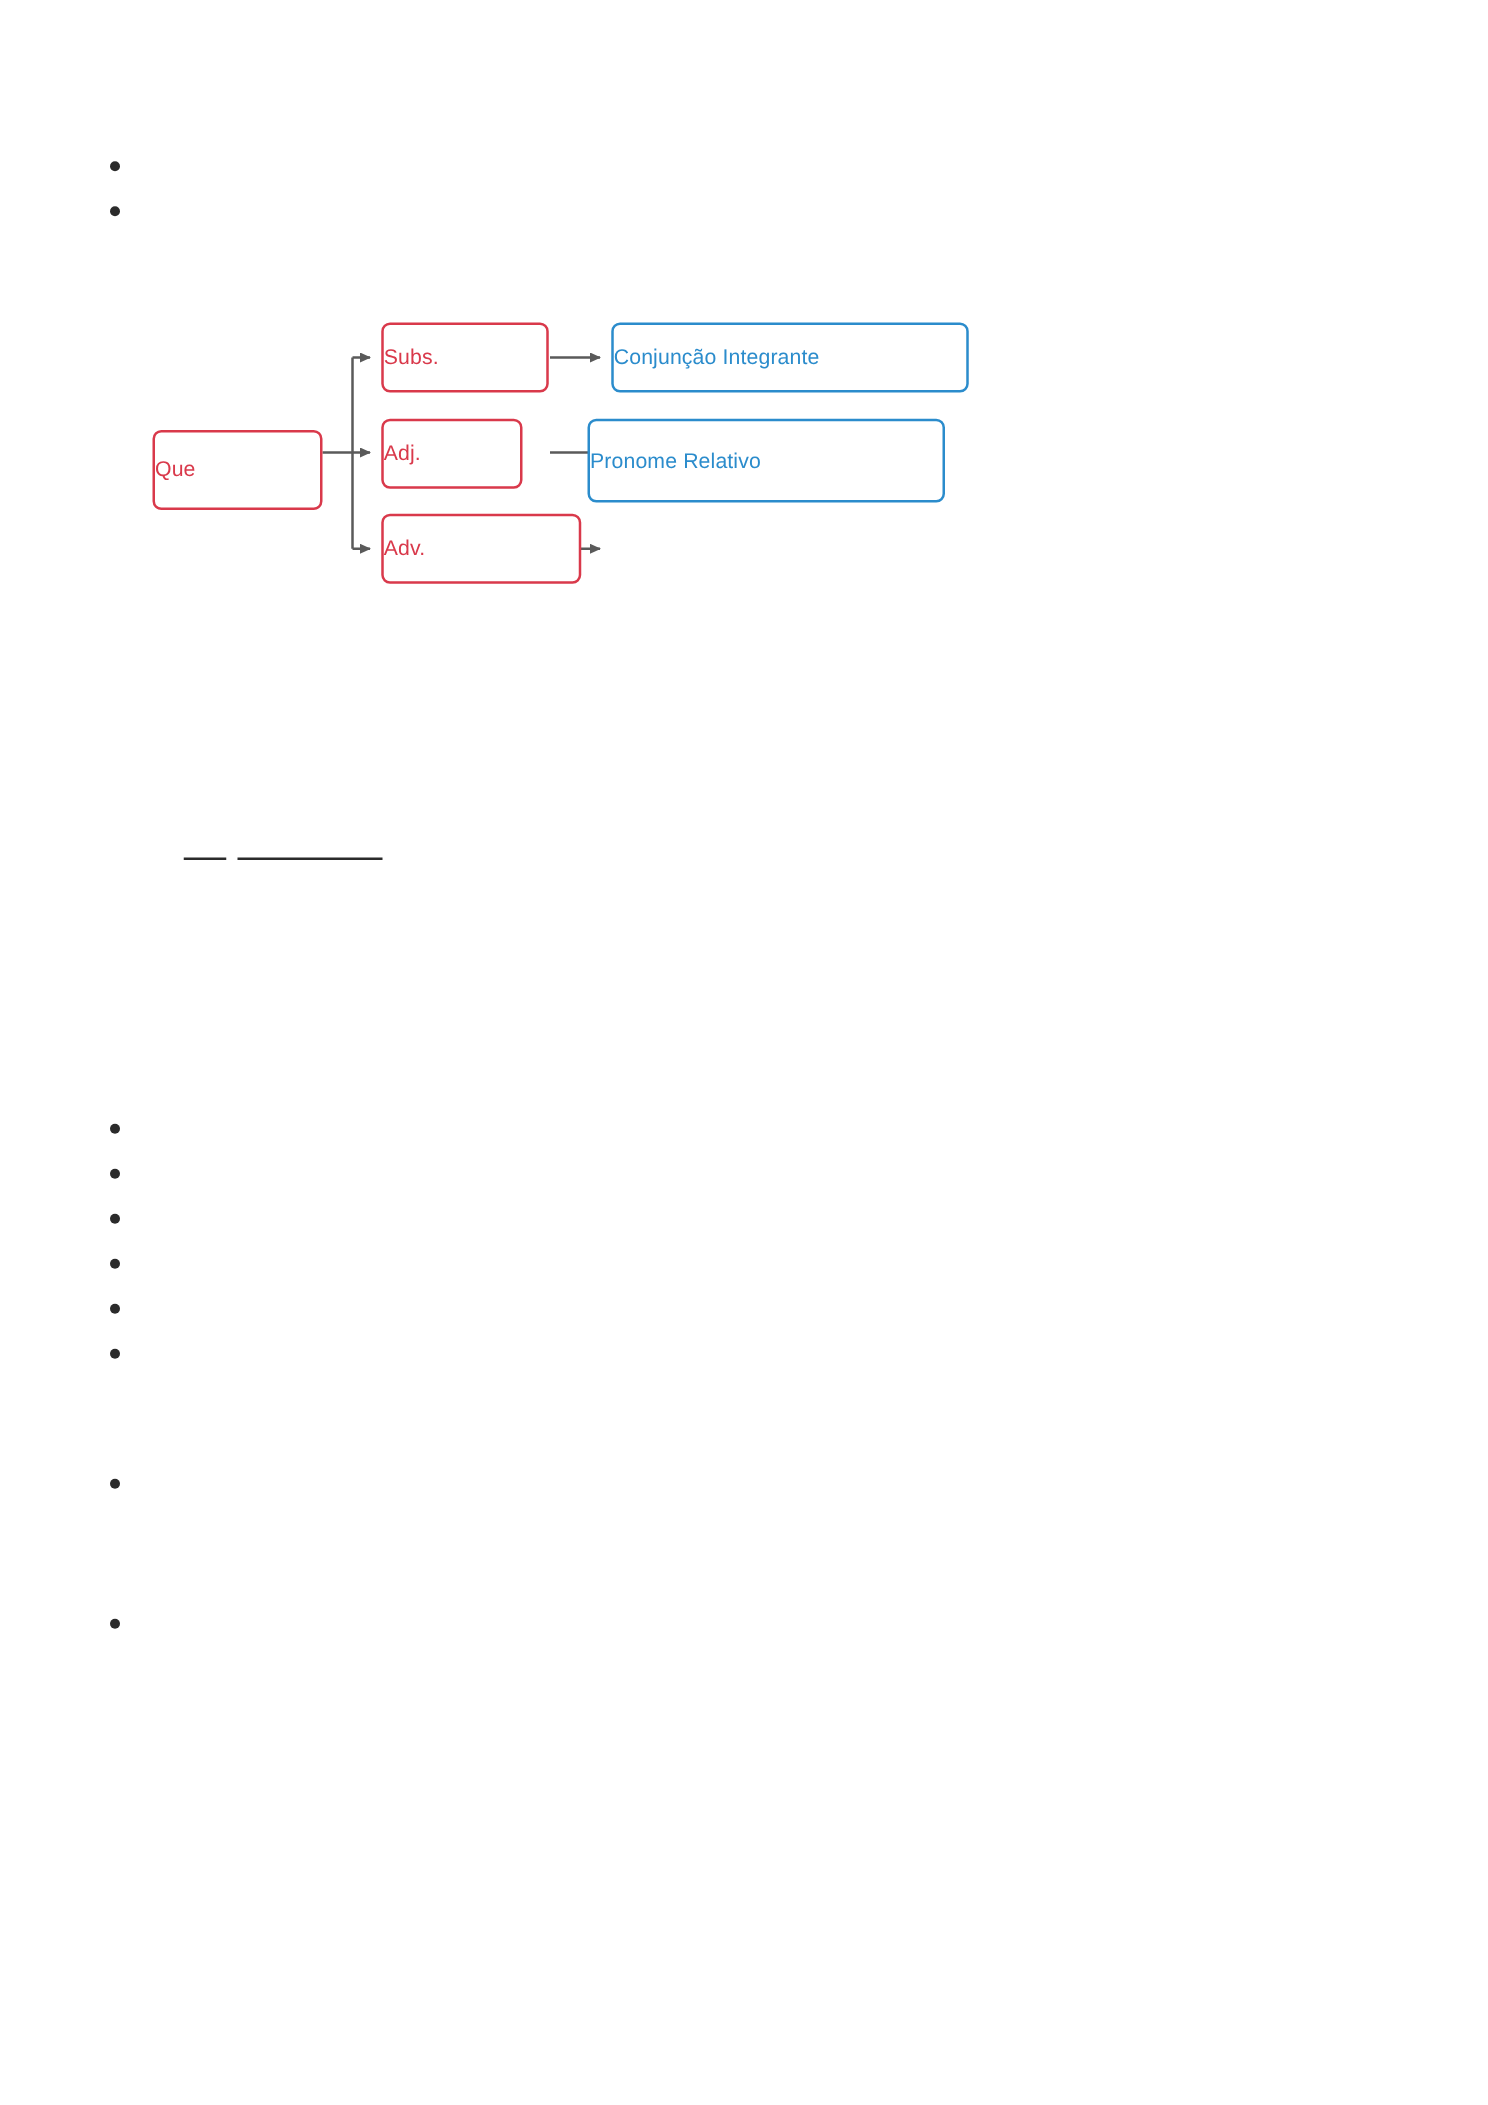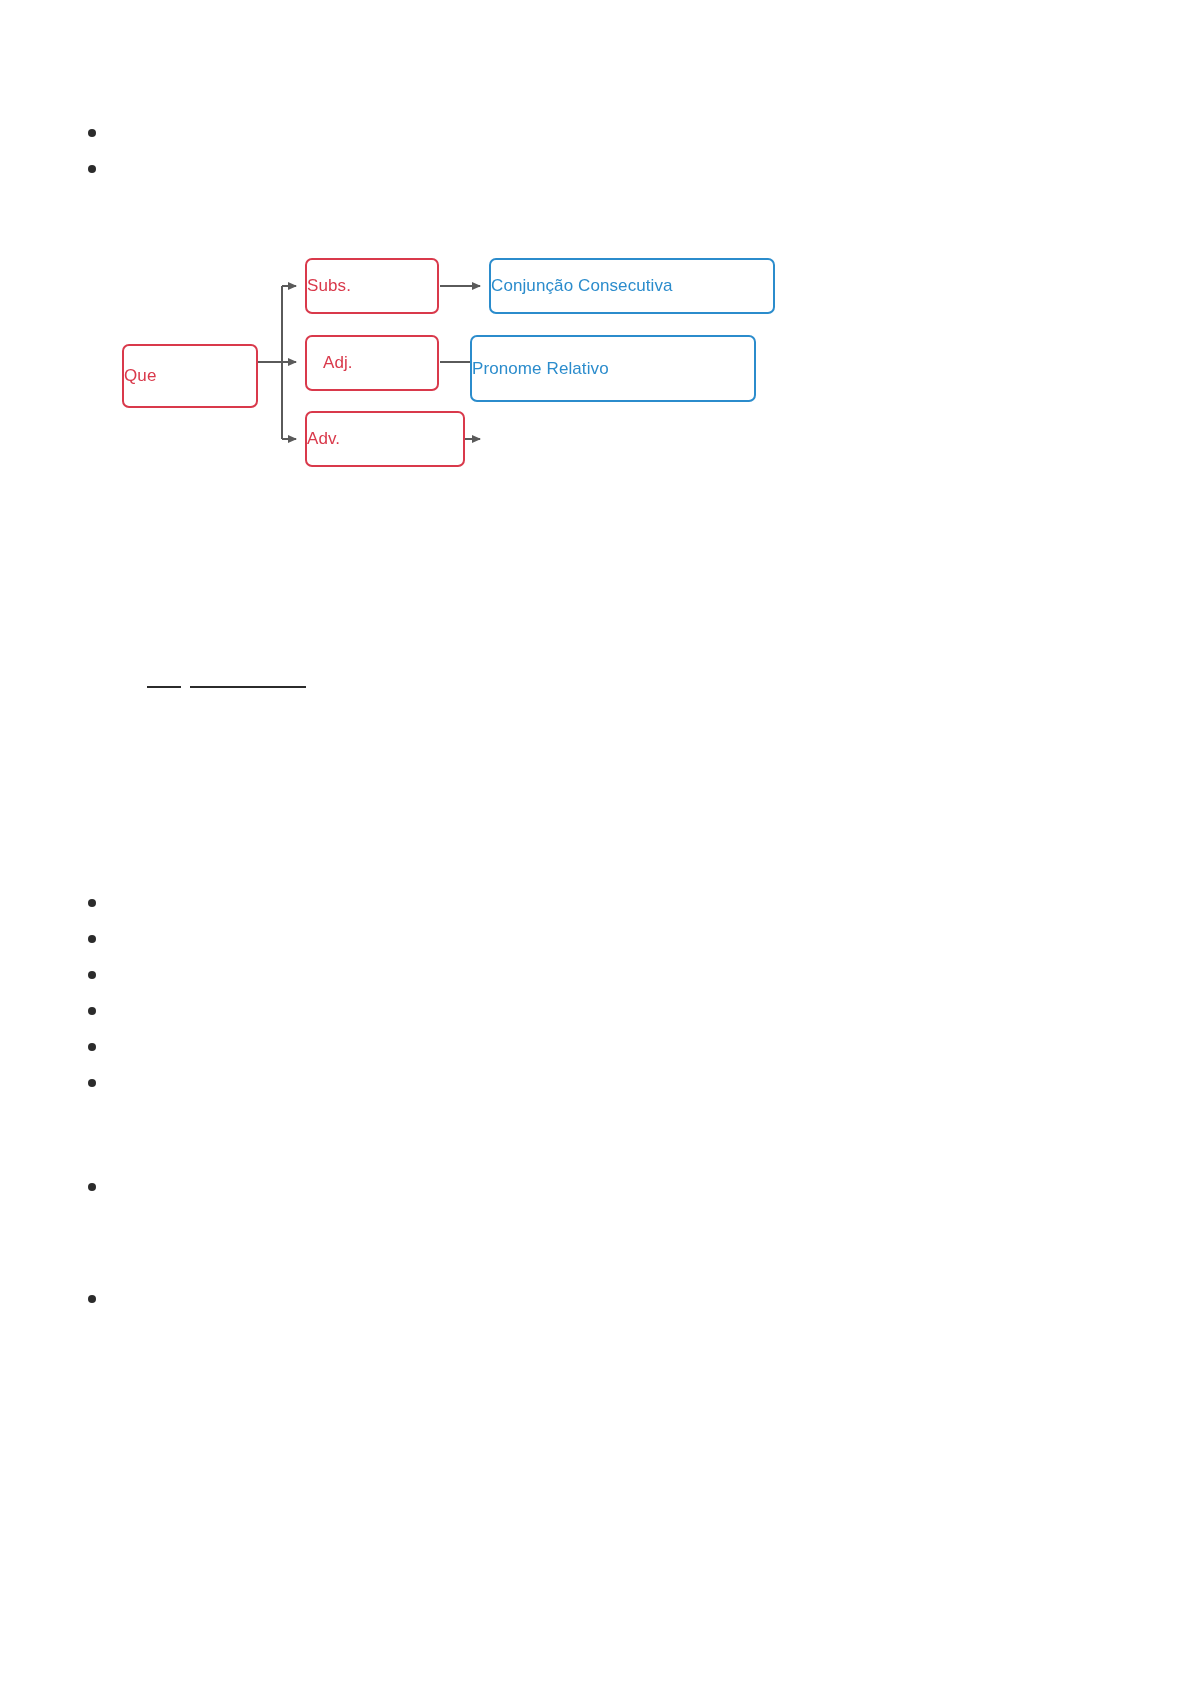--- a/index.html
+++ b/index.html
@@ -98,21 +98,21 @@
   .node-blue {
     border: 2.5px solid #2b8ccc;
     color: #2b8ccc;
     font-size: 17px;
   }
 
   
   .n-root  { left: 12px;  top: 96px;  width: 136px; height: 64px; }
   
   .n-mid1  { left: 195px; top: 10px;  width: 134px; height: 56px; }
-  .n-mid2  { left: 195px; top: 87px;  width: 134px; height: 56px; padding-left: 16px; }
+  .n-mid2  { left: 195px; top: 87px;  width: 113px; height: 56px; }
   .n-mid3  { left: 195px; top: 163px; width: 160px; height: 56px; }
   
   .n-r1    { left: 379px; top: 10px;  width: 286px; height: 56px; }
   .n-r2    { left: 360px; top: 87px;  width: 286px; height: 67px; }
   .n-r3    { left: 379px; top: 163px; width: 286px; height: 56px; }
 </style>
 </head>
 <body>
 
 <div class="page">
@@ -154,21 +154,21 @@
       <span>Subs.</span>
     </div>
     <div class="node node-red n-mid2">
       <span>Adj.</span>
     </div>
     <div class="node node-red n-mid3">
       <span>Adv.</span>
     </div>
 
     <div class="node node-blue n-r1">
-      <span>Conjunção Consecutiva</span>
+      <span>Conjunção Integrante</span>
     </div>
     <div class="node node-blue n-r2">
       <span>Pronome Relativo</span>
     </div>
 
   </div>
 
   <div class="underline-row" style="left:110px; top:686px; width:300px;">
     <span class="underline-mark" style="left:37px;  width:34px;"></span>
     <span class="underline-mark" style="left:80px;  width:116px;"></span>

